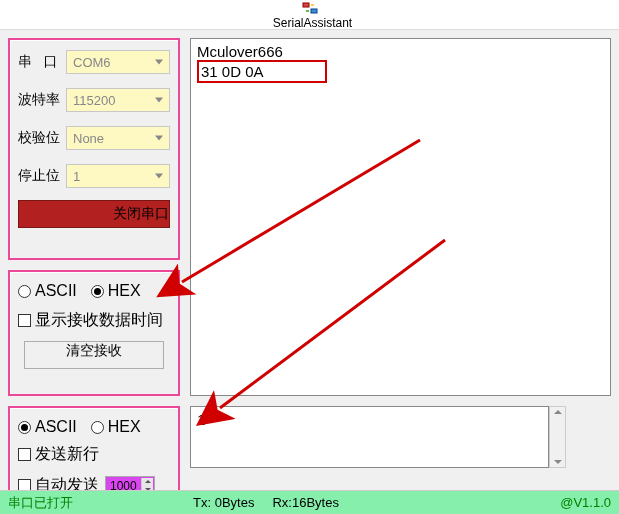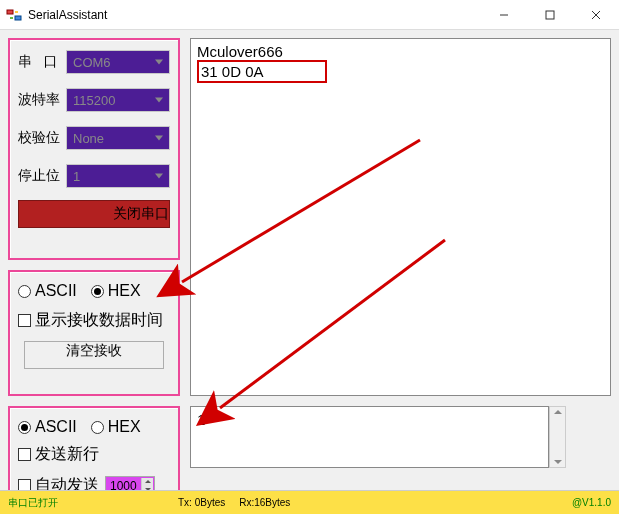--- a/index.html
+++ b/index.html
@@ -12,20 +12,21 @@
     height: 514px;
     overflow: hidden;
   }
   .titlebar {
     height: 30px;
     background: #fff;
     border-bottom: 1px solid #ddd;
     display: flex;
     align-items: center;
     padding-left: 6px;
+    flex-direction: column;
   }
   .app-icon {
     width: 16px; height: 16px;
     display: inline-flex;
     margin-right: 6px;
   }
   .app-icon svg { width:16px; height:16px; }
   .title { flex: 0 0 auto; font-size: 12px; color: #000; }
   .title-spacer { flex: 1; }
   .winbtn {
@@ -62,21 +63,21 @@
   .cfg-label {
     width: 48px;
     font-size: 14px;
     color: #000;
     font-family: "SimSun", serif;
     letter-spacing: 4px;
   }
   .cfg-select {
     flex: 1;
     height: 24px;
-    background: #4c1d95;
+    background: #fef9c3;
     border: 1px solid #c8c8c8;
     color: #888;
     padding: 0 6px;
     position: relative;
     display: flex; align-items: center;
     font-size: 13px;
   }
   .cfg-select::after {
     content: "";
     position: absolute;
@@ -211,25 +212,25 @@
     background: #f0f0f0;
     border: 1px solid #adadad;
     display: flex; align-items: center; justify-content: center;
     font-size: 14px;
   }
   
   .statusbar {
     position: absolute;
     left: 0; right: 0; bottom: 0;
     height: 24px;
-    background: #fde047;
+    background: #86efac;
     border-top: 1px solid #ccc;
     display: flex; align-items: center;
     padding: 0 8px;
-    font-size: 10px;
+    font-size: 13px;
   }
   .status-left { color: #008000; font-family: "SimSun"; }
   .status-mid { margin-left: 120px; color: #000; }
   .status-spacer { flex: 1; }
   .status-right { color: #008000; }
 
   
   .arrow-svg {
     position: absolute;
     pointer-events: none;

